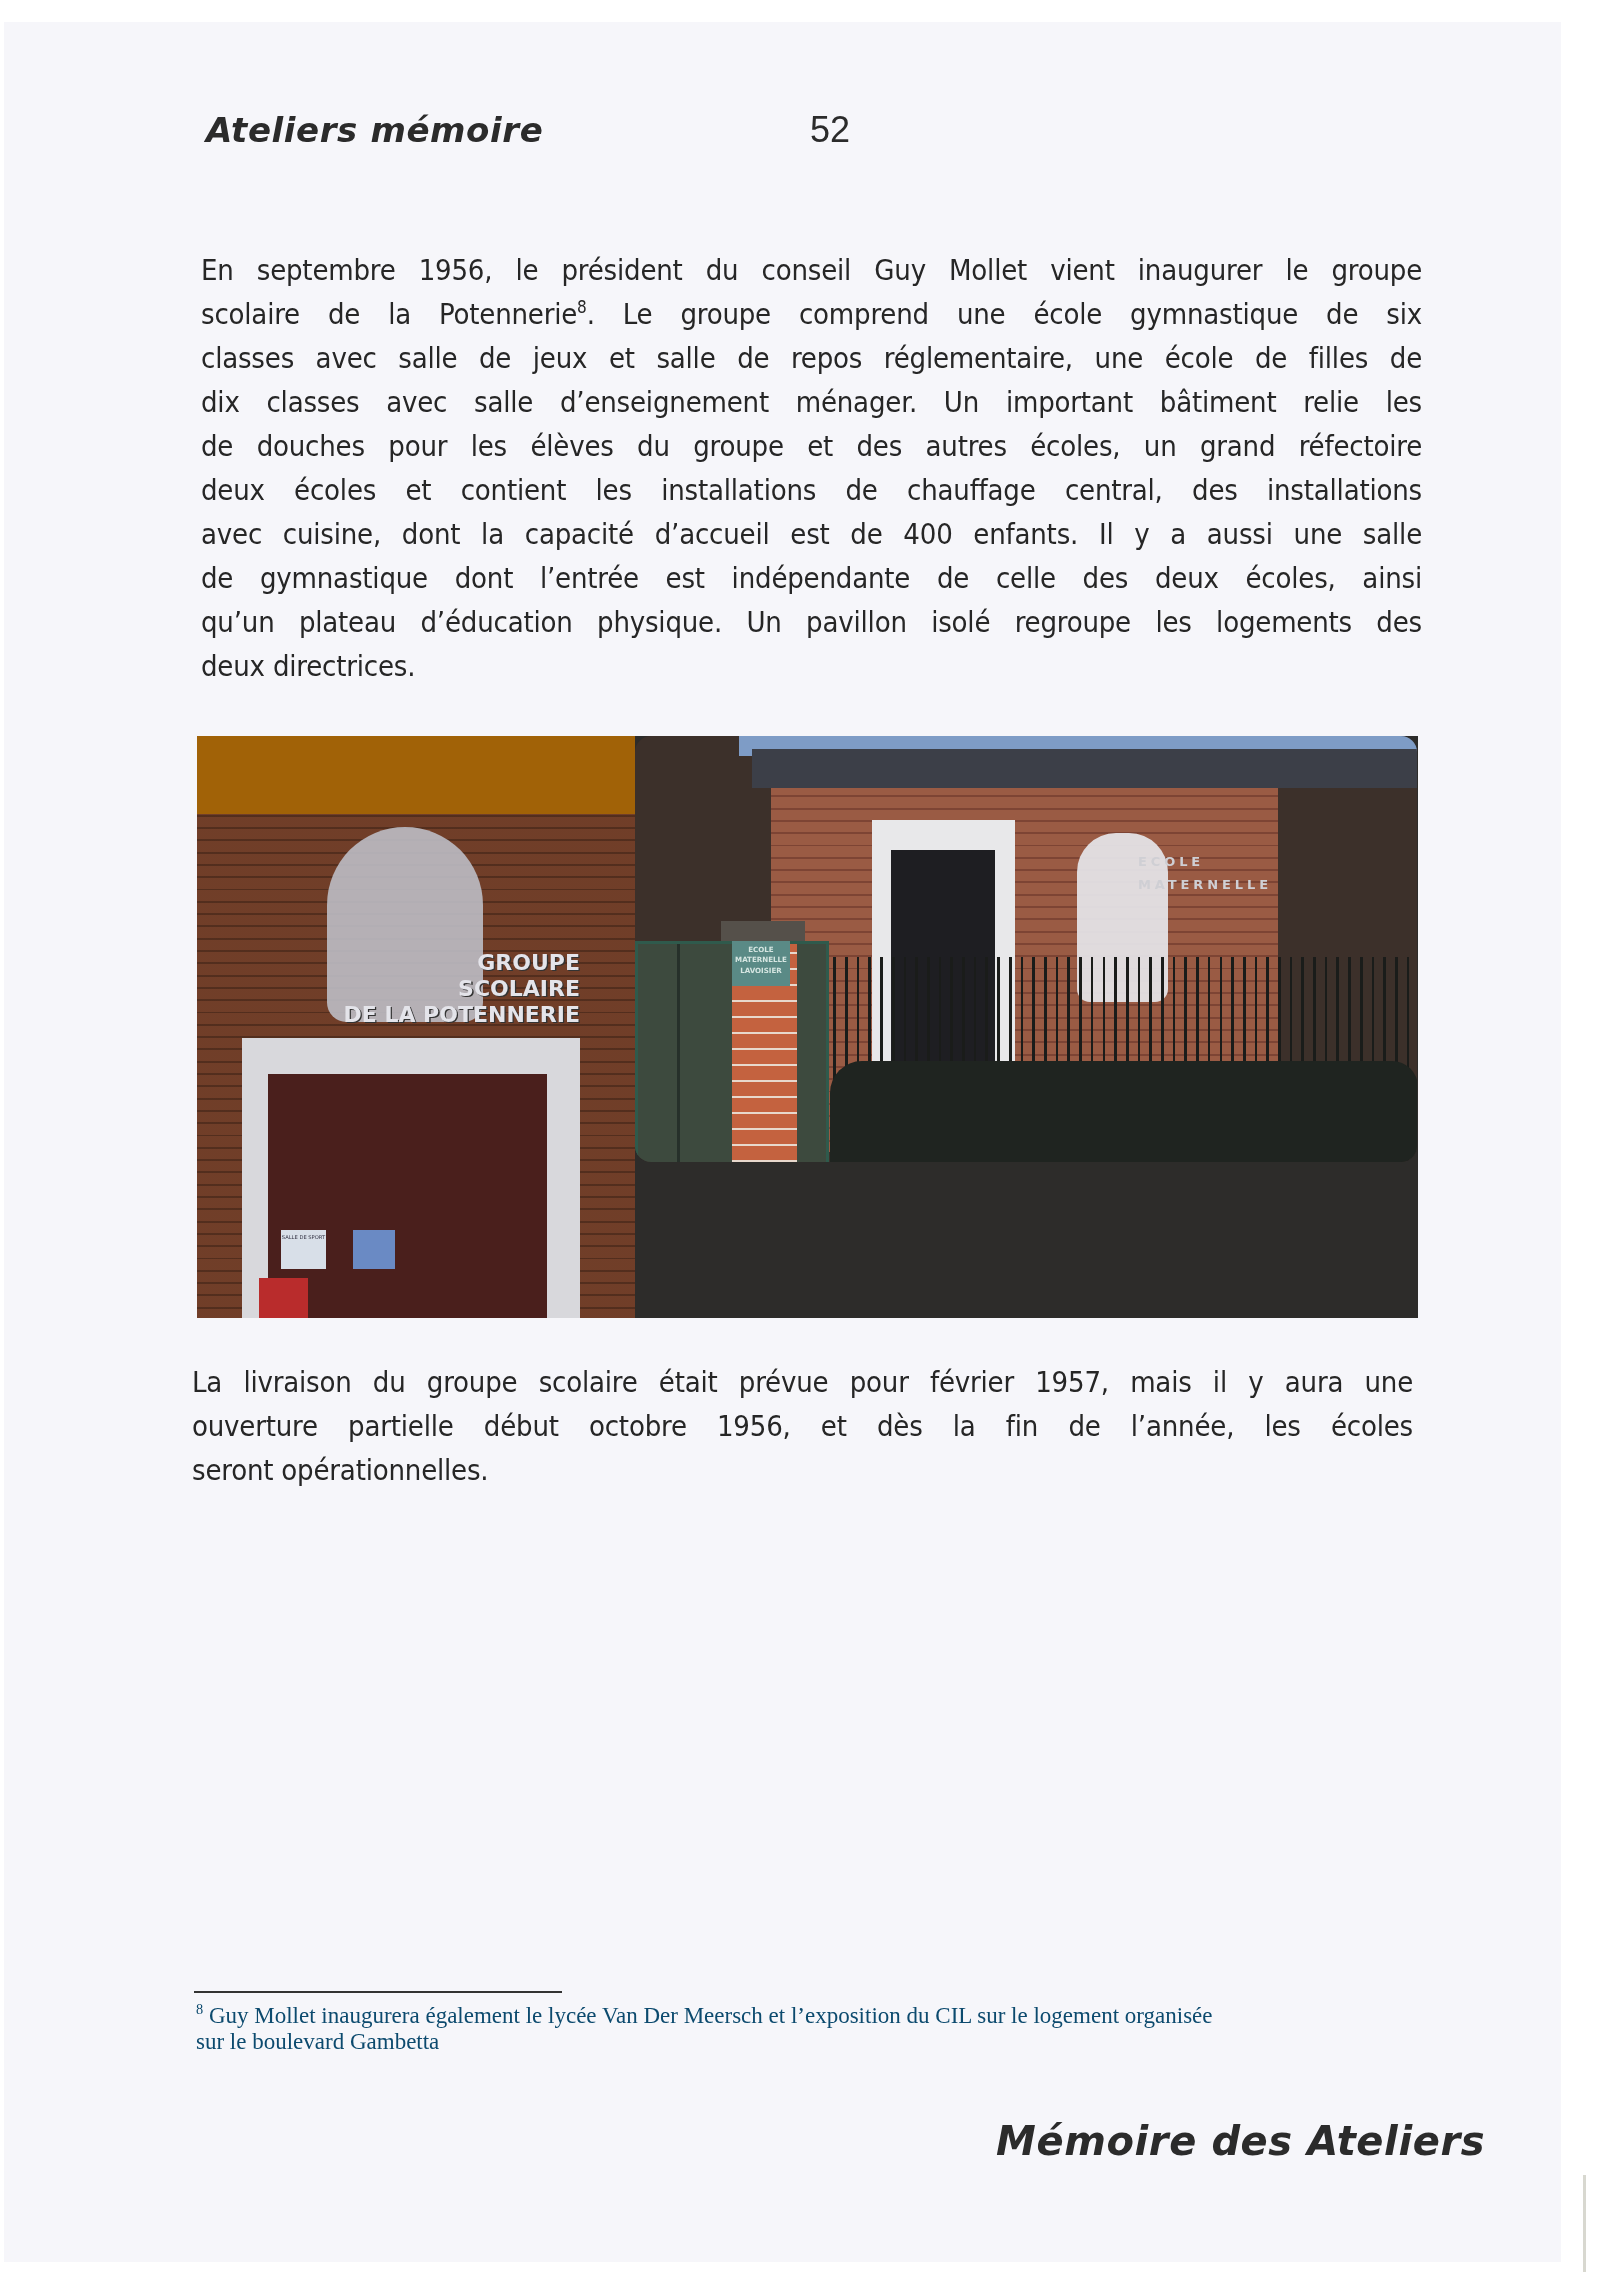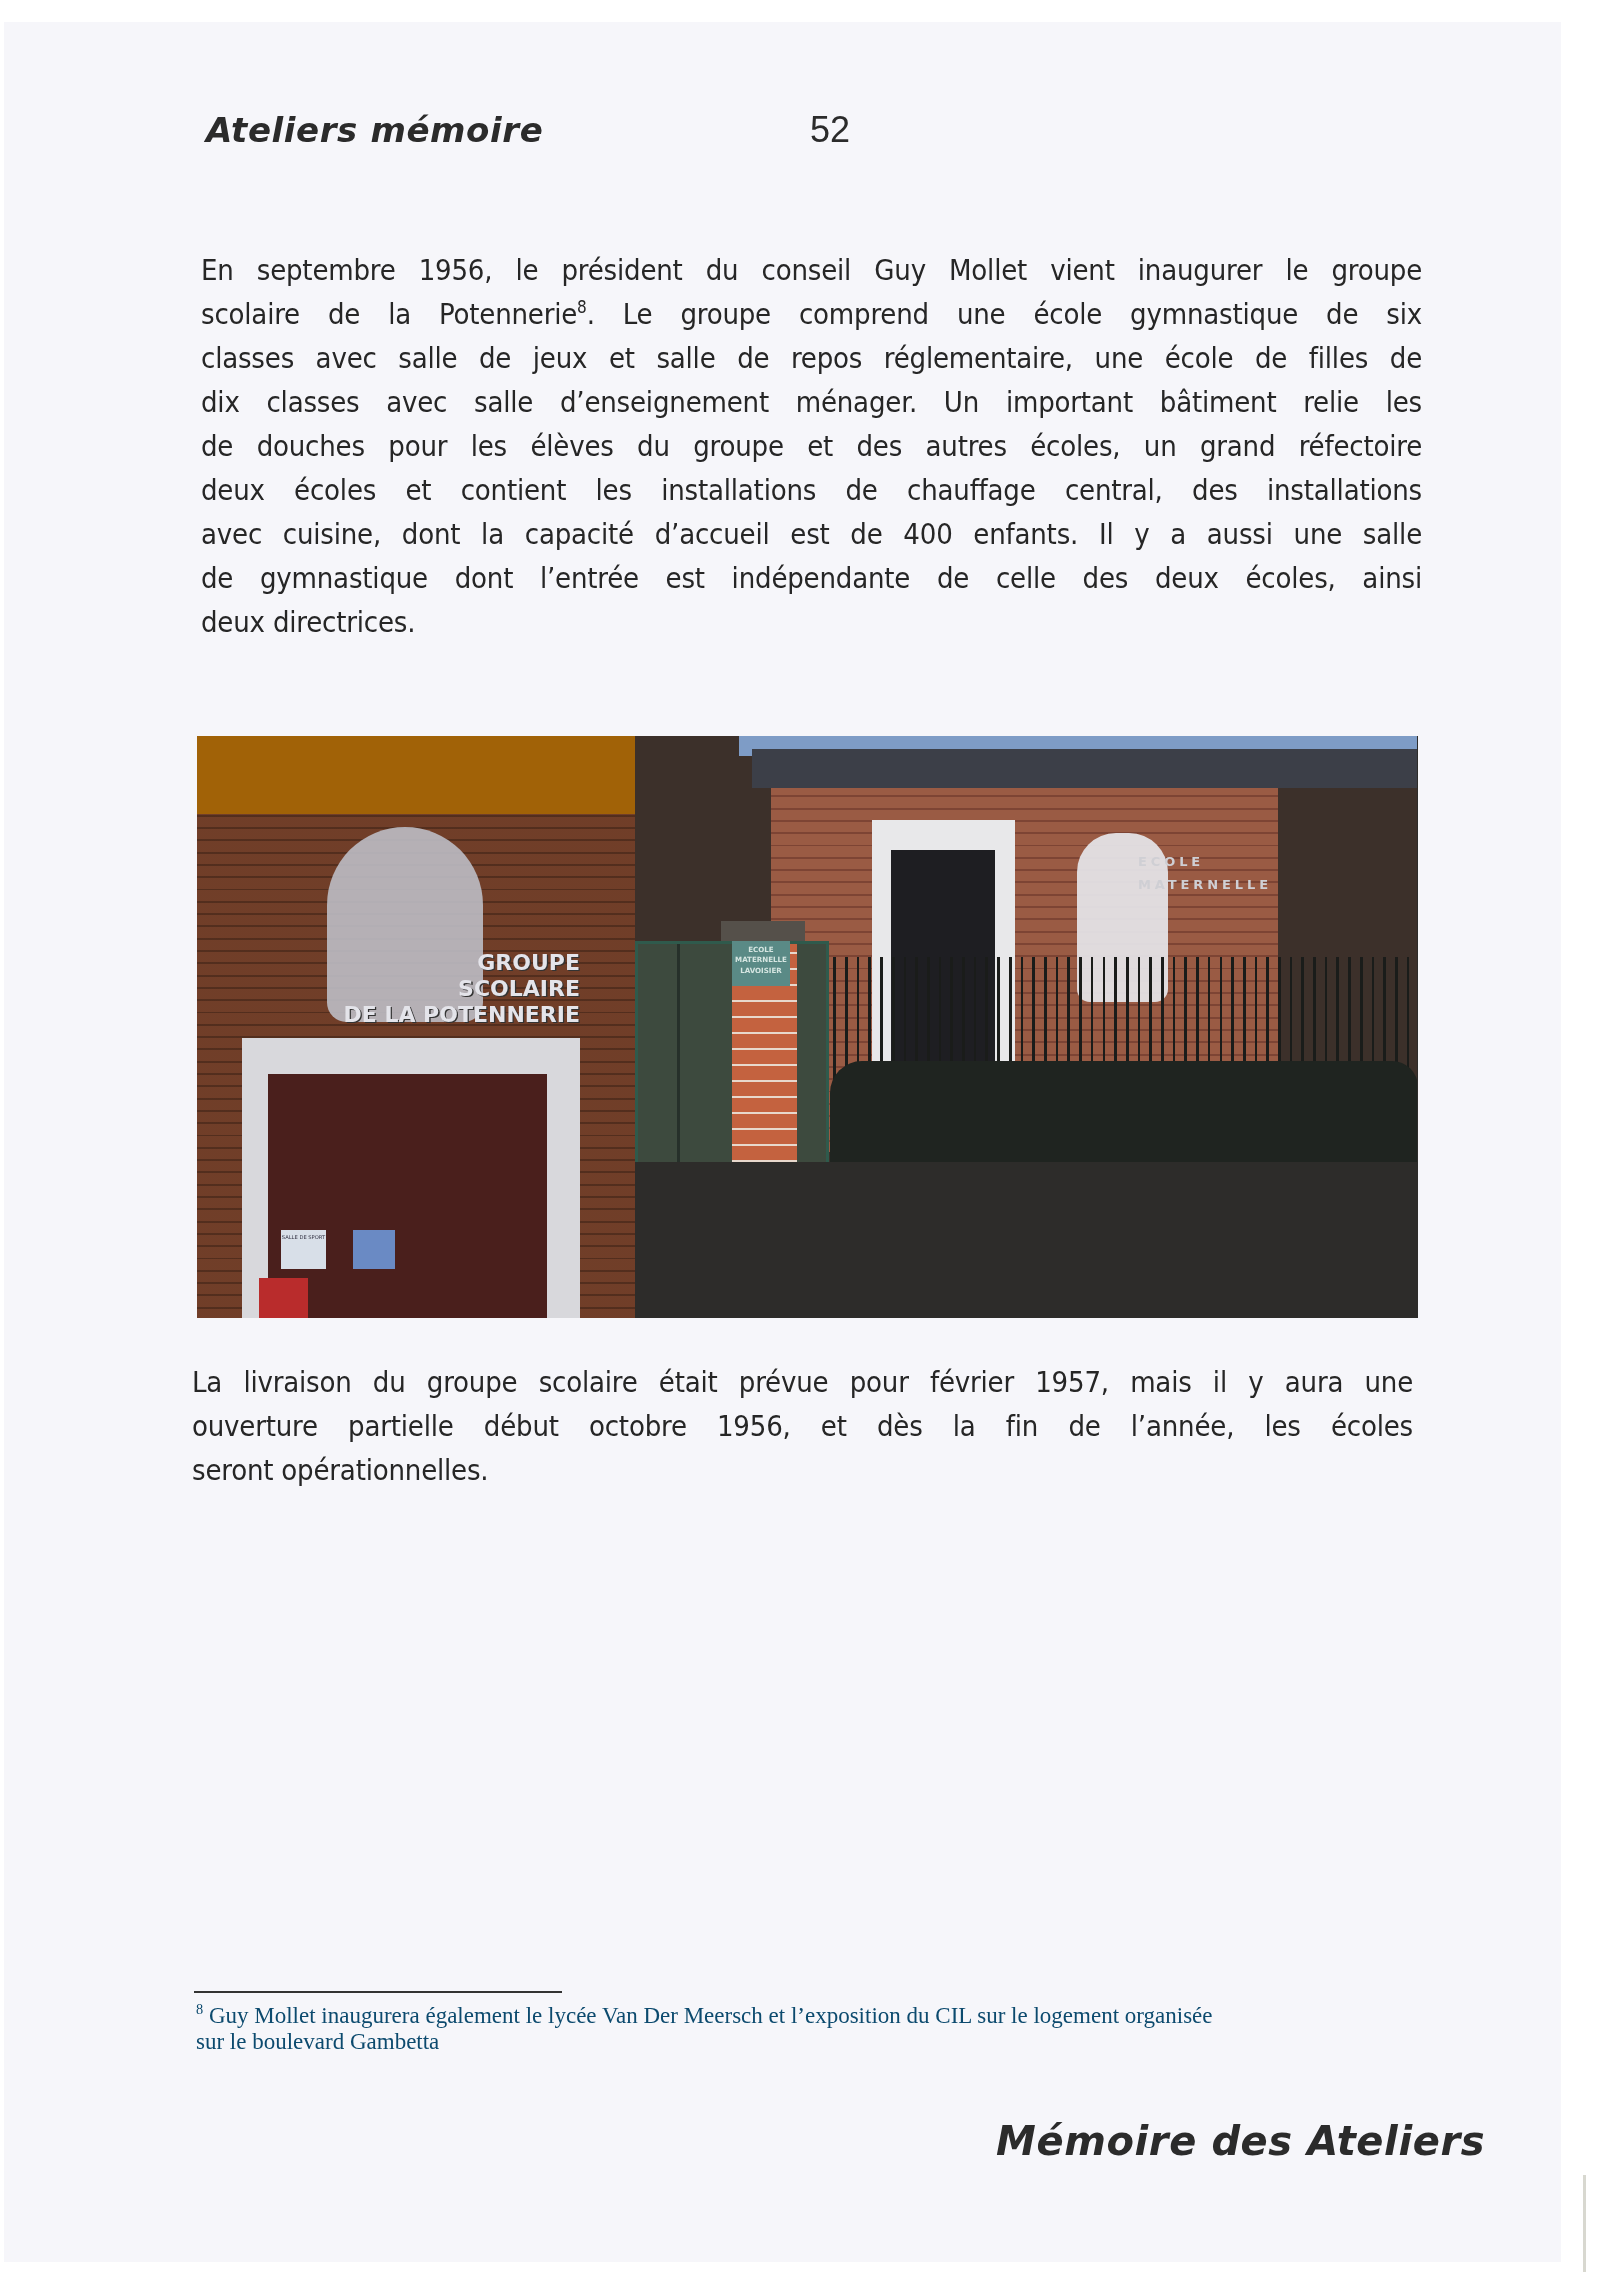--- a/index.html
+++ b/index.html
@@ -29,21 +29,21 @@
   .para .line.last { text-align-last: left; }
   .para-1 { left: 201px; top: 248px; width: 1221px; }
   .para-2 { left: 192px; top: 1360px; width: 1221px; }
   sup.fn { font-size: 17px; vertical-align: super; line-height: 0; }
 
   .photo {
     position: absolute; left: 197px; top: 736px; width: 1221px; height: 582px;
     background: #2d2c2a; overflow: hidden;
   }
   .photo-left { position: absolute; left: 0; top: 0; width: 438px; height: 582px; background: #a16207; overflow: hidden; }
-  .photo-right { position: absolute; left: 438px; top: 0; width: 782px; height: 426px; background: #3c302a; overflow: hidden; }
+  .photo-right { position: absolute; left: 438px; top: 0; width: 782px; height: 426px; background: #3c302a; overflow: hidden; border-radius: 16px; }
   .brick-l { position: absolute; left: 0; top: 78px; width: 438px; height: 505px;
     background: repeating-linear-gradient(0deg, #6b3a2c 0 10.4px, #4a2820 10.4px 12.3px); opacity: .9; }
   .sky { position: absolute; left: 104px; top: 0; width: 679px; height: 19.5px; background: #7e9cc6; }
   .roof { position: absolute; left: 117px; top: 13px; width: 666px; height: 39px; background: #3c3f48; }
   .brick-r { position: absolute; left: 136px; top: 52px; width: 507px; height: 364px;
     background: repeating-linear-gradient(0deg, #9a5b44 0 10.4px, #7d4434 10.4px 12.3px); }
   .door-frame { position: absolute; left: 237px; top: 84px; width: 143px; height: 312px; background: #e8e8ea; }
   .door-inner { position: absolute; left: 256px; top: 114px; width: 104px; height: 286px; background: #1e1e22; }
   .sculpt-r { position: absolute; left: 442px; top: 97px; width: 91px; height: 169px; background: #e6e6ea; border-radius: 39px 39px 13px 13px; opacity: .92; }
   .ecole-text { position: absolute; left: 503px; top: 114px; font-family: "DejaVu Sans", sans-serif; font-weight: bold; font-size: 13px; color: #cfcfd4; letter-spacing: 3.9px; line-height: 23.4px; }
@@ -88,20 +88,21 @@
 
 <div class="para para-1">
   <span class="line">En septembre 1956, le président du conseil Guy Mollet vient inaugurer le groupe</span>
   <span class="line"><span>scolaire de la Potennerie</span><sup class="fn">8</sup><span>. Le groupe comprend une école gymnastique de six</span></span>
   <span class="line">classes avec salle de jeux et salle de repos réglementaire, une école de filles de</span>
   <span class="line">dix classes avec salle d’enseignement ménager. Un important bâtiment relie les</span>
   <span class="line">de douches pour les élèves du groupe et des autres écoles, un grand réfectoire</span>
   <span class="line">deux écoles et contient les installations de chauffage central, des installations</span>
   <span class="line">avec cuisine, dont la capacité d’accueil est de 400 enfants. Il y a aussi une salle</span>
   <span class="line">de gymnastique dont l’entrée est indépendante de celle des deux écoles, ainsi</span>
+  <span class="line">qu’un plateau d’éducation physique. Un pavillon isolé regroupe les logements des</span>
   <span class="line last">deux directrices.</span>
 </div>
 
 <div class="photo">
   <div class="photo-left">
     <div class="brick-l"></div>
     <div class="sculpt-l"></div>
     <div class="sign-l">
       <div>GROUPE</div>
       <div>SCOLAIRE</div>

